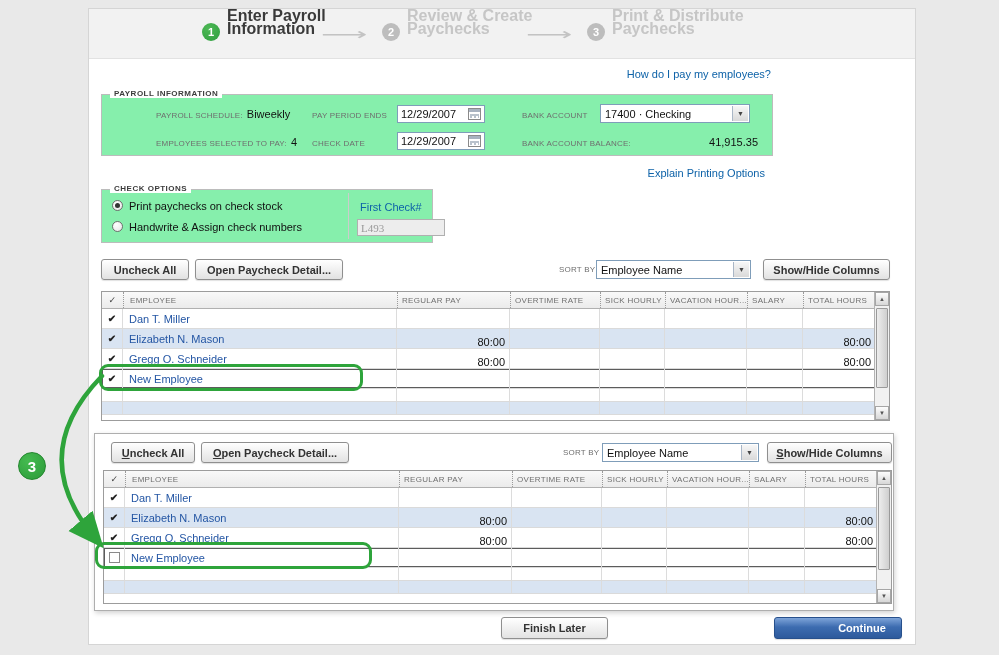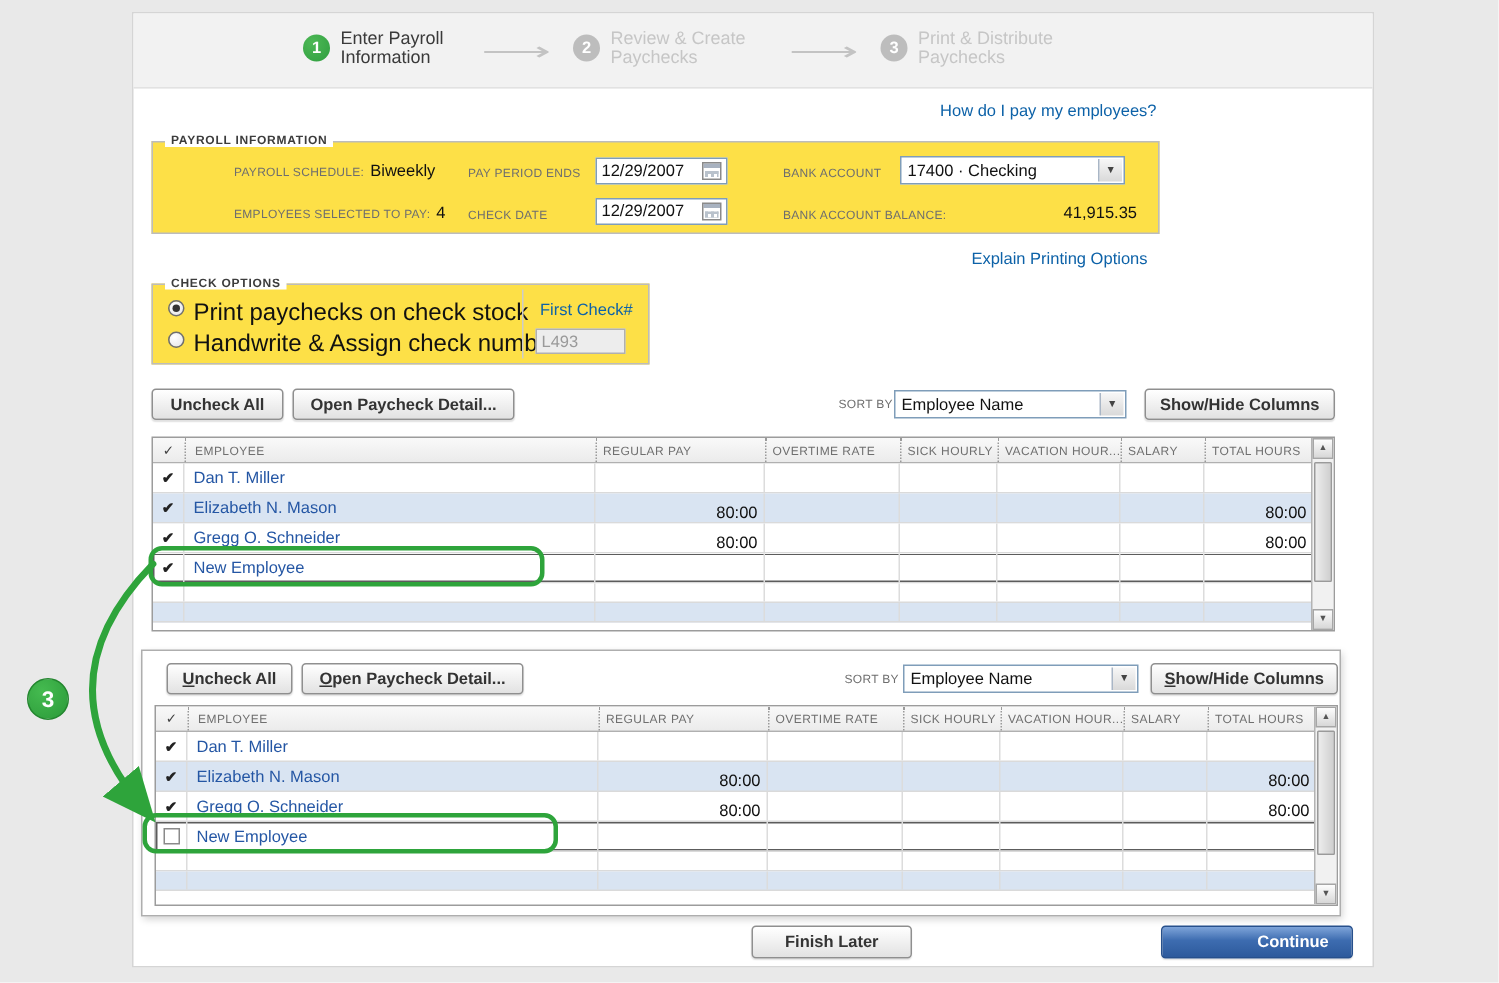--- a/index.html
+++ b/index.html
@@ -7,45 +7,45 @@
   body { background:#e9e9e9; font-family:"Liberation Sans", sans-serif; position:relative; }
   .stage { position:relative; width:999px; height:655px; }
 
   .panel { position:absolute; left:88px; top:8px; width:828px; height:637px; background:#fff; border:1px solid #d5d5d5; }
 
   
   .wizhead { position:absolute; left:0; top:0; width:100%; height:50px; background:#f2f2f2; border-bottom:1px solid #e2e2e2; }
   .wcircle { position:absolute; width:18px; height:18px; border-radius:50%; color:#fff; font-size:11px; font-weight:bold; display:flex; align-items:center; justify-content:center; top:14px; }
   .wc-on { background:radial-gradient(circle at 35% 30%, #4db855, #2f9e3f); }
   .wc-off { background:#bdbdbd; }
-  .wtext { position:absolute; top:10px; font-size:12px; font-weight:normal; line-height:13px; }
+  .wtext { position:absolute; top:0; font-size:16px; font-weight:bold; line-height:13px; }
   .wt-on { color:#3a3a3a; }
   .wt-off { color:#c6c6c6; }
   .warrow { position:absolute; top:15px; font-size:17px; color:#c3c3c3; display:inline-block; transform:scaleX(1.9); transform-origin:left center; }
 
   .link { color:#0d62a8; font-size:11px; cursor:pointer; }
 
   
-  .fs { position:absolute; border:1px solid #bcbcbc; background:#fde047; }
+  .fs { position:absolute; border:1px solid #bcbcbc; background:#86efac; }
   .legend { position:absolute; top:-6px; left:8px; background:#fff; padding:0 4px; font-size:8px; font-weight:bold; letter-spacing:.5px; color:#3c3c3c; white-space:nowrap; }
   .lbl { font-size:8px; color:#6e6e6e; letter-spacing:.2px; white-space:nowrap; }
   .val { font-size:11px; color:#111; white-space:nowrap; }
   .pair { position:absolute; display:flex; align-items:baseline; gap:4px;margin-left:44px; }
 
   .dateinput { position:absolute; border:1px solid #7f9db9; background:#fff; display:flex; align-items:center; padding:0 3px; font-size:11px; color:#111; }
   .cal-icon { margin-left:auto; width:13px; height:12px; border:1px solid #8a8a8a; background:linear-gradient(#a8b2c0 0 3px, #fff 3px); position:relative; }
   .cal-icon::after { content:""; position:absolute; left:1px; right:1px; top:5px; bottom:1px;
     background: repeating-linear-gradient(90deg,#b9c2cc 0 2px, transparent 2px 4px), repeating-linear-gradient(#b9c2cc 0 2px, transparent 2px 4px); }
 
   .select { position:absolute; border:1px solid #7f9db9; background:#fff; display:flex; align-items:center; padding-left:4px; font-size:11px; color:#111; }
   .sel-arrow { position:absolute; right:1px; top:1px; bottom:1px; width:16px; background:linear-gradient(#f7f7f7,#d9d9d9); border-left:1px solid #a9b6c6; display:flex; align-items:center; justify-content:center; font-size:7px; color:#444; }
 
   .radio { position:absolute; width:11px; height:11px; border:1px solid #6f6f6f; border-radius:50%; background:radial-gradient(circle at 35% 30%, #fff, #e4e4e4); }
   .radio.sel::after { content:""; position:absolute; left:2px; top:2px; right:2px; bottom:2px; background:#333; border-radius:50%; }
-  .radio-label { position:absolute; font-size:16px; color:#111; white-space:nowrap; }
+  .radio-label { position:absolute; font-size:11px; color:#111; white-space:nowrap; }
 
   .dis-input { position:absolute; border:1px solid #b0b0b0; background:#ededed; color:#9a9a9a; font-size:11px; display:flex; align-items:center; padding-left:3px; }
 
   
   .btn { position:absolute; height:21px; display:flex; align-items:center; justify-content:center; background:linear-gradient(#ffffff,#e2e2e2); border:1px solid #8f8f8f; border-radius:3px; font-size:11px; font-weight:bold; color:#333; box-shadow:0 1px 1px rgba(0,0,0,.12); cursor:pointer; }
   .btn .bl { display:block; }
   .uf::first-letter { text-decoration:underline; }
   .btn-primary { background:linear-gradient(#7ea4d9,#3d6cb0 45%,#2d5a9c); border:1px solid #27508c; color:#fff; }
 
   
@@ -149,21 +149,21 @@
     <span class="link" style="position:absolute; right:150px; top:158px;">Explain Printing Options</span>
 
     <div class="fs" style="left:12px; top:180px; width:332px; height:54px;">
       <span class="legend">CHECK OPTIONS</span>
       <span class="radio sel" style="left:10px; top:10px;"></span>
       <span class="radio-label" style="left:27px; top:10px;">Print paychecks on check stock</span>
       <span class="radio" style="left:10px; top:31px;"></span>
       <span class="radio-label" style="left:27px; top:31px;">Handwrite &amp; Assign check numbers</span>
       <div style="position:absolute; left:246px; top:3px; bottom:3px; border-left:1px solid #cccccc;"></div>
       <span class="link" style="position:absolute; left:258px; top:11px;">First Check#</span>
-      <div class="dis-input" style="left:255px; top:29px; width:60px; height:17px;">L493</div>
+      <div class="dis-input" style="left:255px; top:29px; width:88px; height:17px;font-family:Liberation Serif, serif;">L493</div>
     </div>
 
     <div class="btn" style="left:12px; top:250px; width:88px;">
         <span class="bl">Uncheck All</span>
       </div>
     <div class="btn" style="left:106px; top:250px; width:148px;">
         <span class="bl">Open Paycheck Detail...</span>
       </div>
     <span class="sortlbl" style="left:470px; top:256px;">SORT BY</span>
     <div class="select" style="left:507px; top:251px; width:155px; height:19px;">

